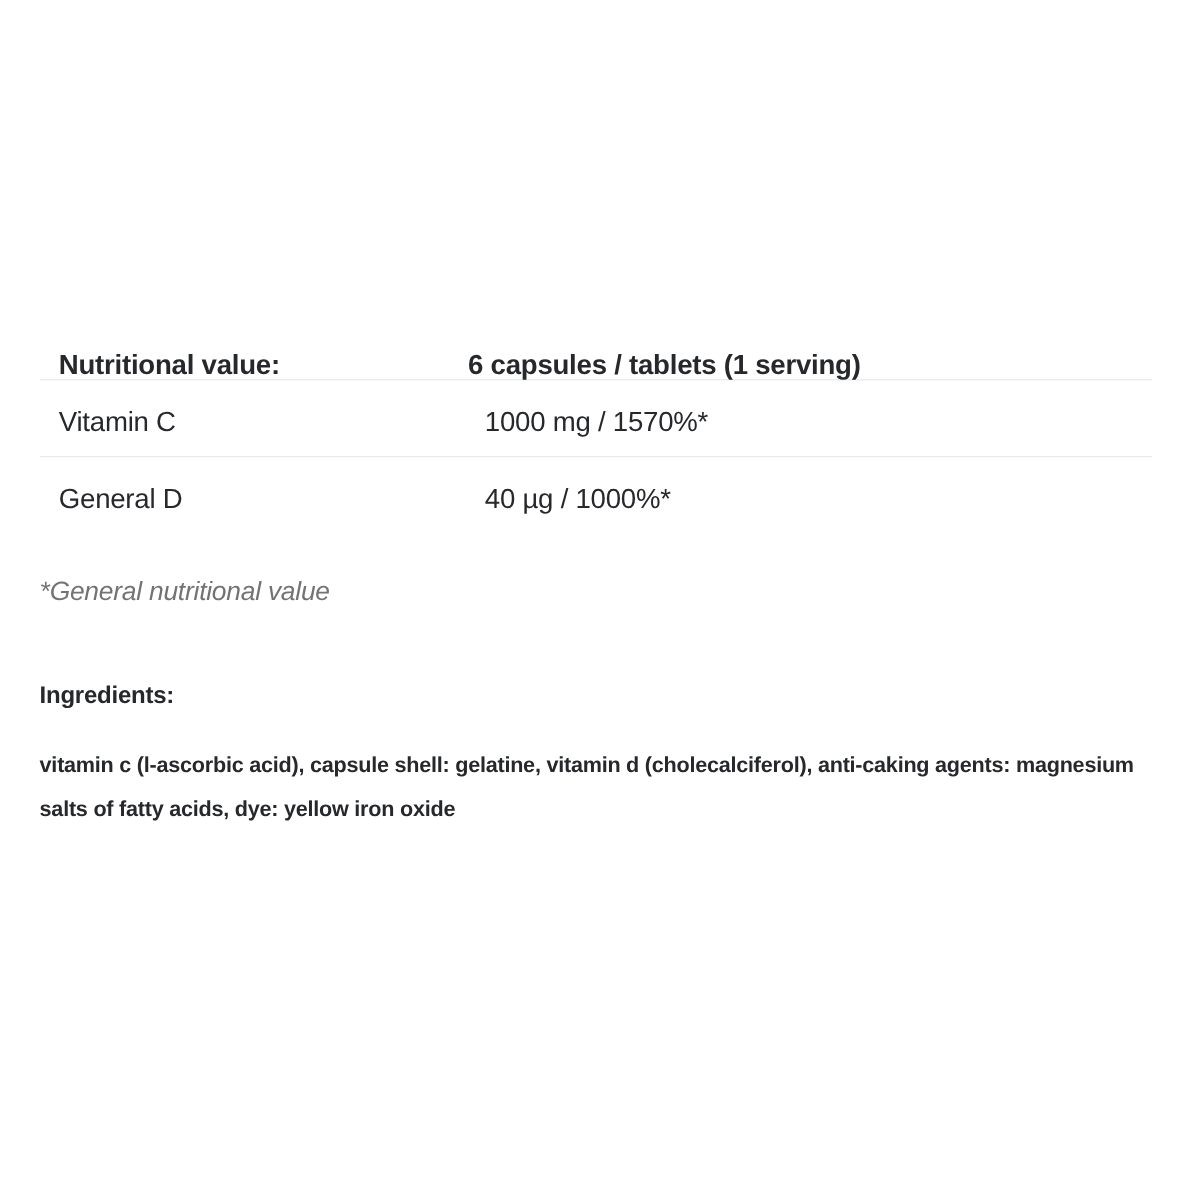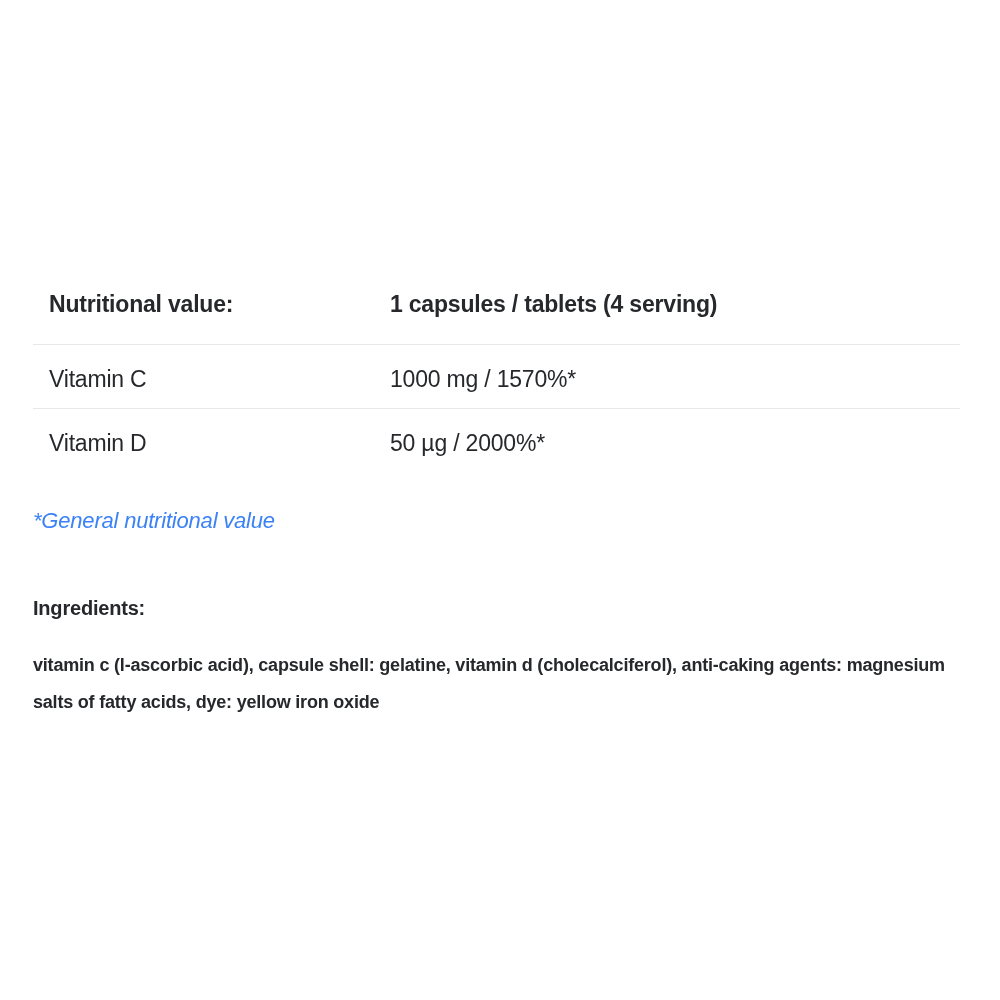--- a/index.html
+++ b/index.html
@@ -19,46 +19,47 @@
     margin: 292px 0 0 33px;
     width: 927px;
     font-size: 23px;
     line-height: 24px;
   }
   .t-row {
     display: flex;
   }
   .t-header {
     font-weight: 700;
-    padding-bottom: 28px;
+    padding-bottom: 0;
     border-bottom: 1px solid #e8e8e8;
   }
   .t-body-row {
     padding: 22px 0 17px 0;
     border-bottom: 1px solid #e8e8e8;
+    gap: 14px;
   }
   .t-body-row.t-last {
     border-bottom: none;
     padding-bottom: 0;
   }
   .t-label {
     box-sizing: border-box;
     width: 357px;
     padding-left: 16px;
     flex: none;
   }
   .t-value {
     flex: 1;
   }
   .footnote {
     margin: 54px 0 0 33px;
     font-size: 22px;
     line-height: 24px;
     font-style: italic;
-    color: #3b82f6;
+    color: #737373;
   }
   .ingredients-heading {
     margin: 62px 0 0 33px;
     font-size: 20px;
     line-height: 27px;
     font-weight: 700;
   }
   .ingredients-text {
     margin: 25px 0 0 33px;
     width: 927px;
@@ -66,31 +67,31 @@
     line-height: 37px;
     font-weight: bold;
   }
 </style>
 </head>
 <body>
 
 <section class="nutrition-table">
   <div class="t-row t-header">
     <div class="t-cell t-label">Nutritional value:</div>
-    <div class="t-cell t-value">1 capsules / tablets (4 serving)</div>
+    <div class="t-cell t-value">6 capsules / tablets (1 serving)</div>
   </div>
 
   <div class="t-row t-body-row">
     <div class="t-cell t-label">Vitamin C</div>
     <div class="t-cell t-value">1000 mg / 1570%*</div>
   </div>
 
   <div class="t-row t-body-row t-last">
-    <div class="t-cell t-label">Vitamin D</div>
-    <div class="t-cell t-value">50 µg / 2000%*</div>
+    <div class="t-cell t-label">General D</div>
+    <div class="t-cell t-value">40 µg / 1000%*</div>
   </div>
 </section>
 
 <p class="footnote">*General nutritional value</p>
 
 <h2 class="ingredients-heading">Ingredients:</h2>
 
 <p class="ingredients-text">vitamin c (l-ascorbic acid), capsule shell: gelatine, vitamin d (cholecalciferol), anti-caking agents: magnesium salts of fatty acids, dye: yellow iron oxide</p>
 
 </body></html>

